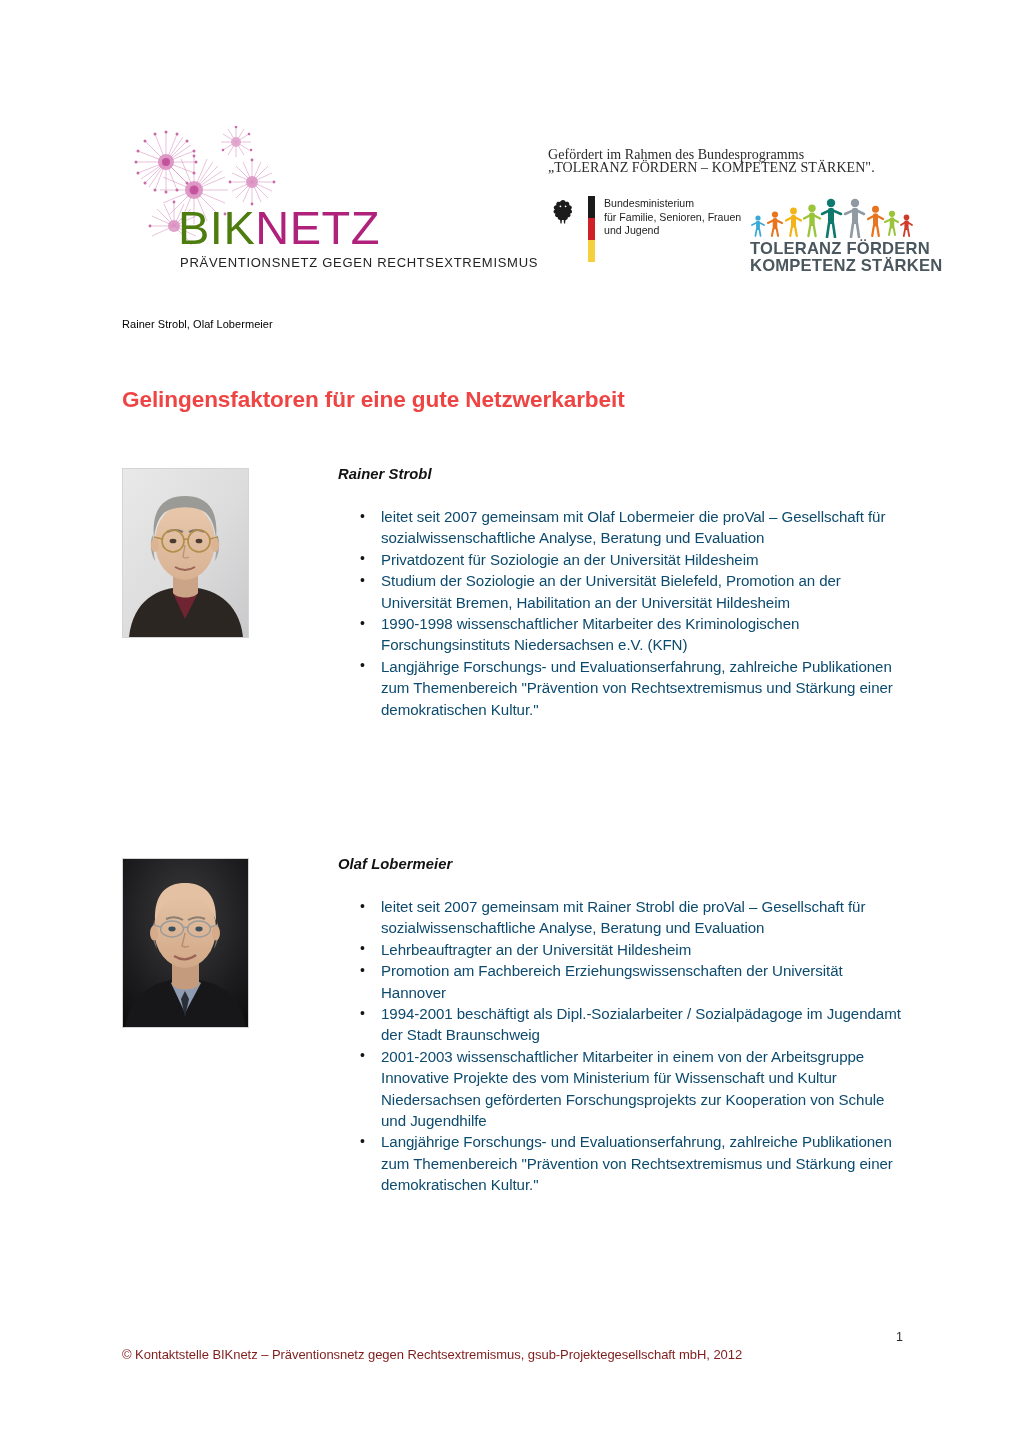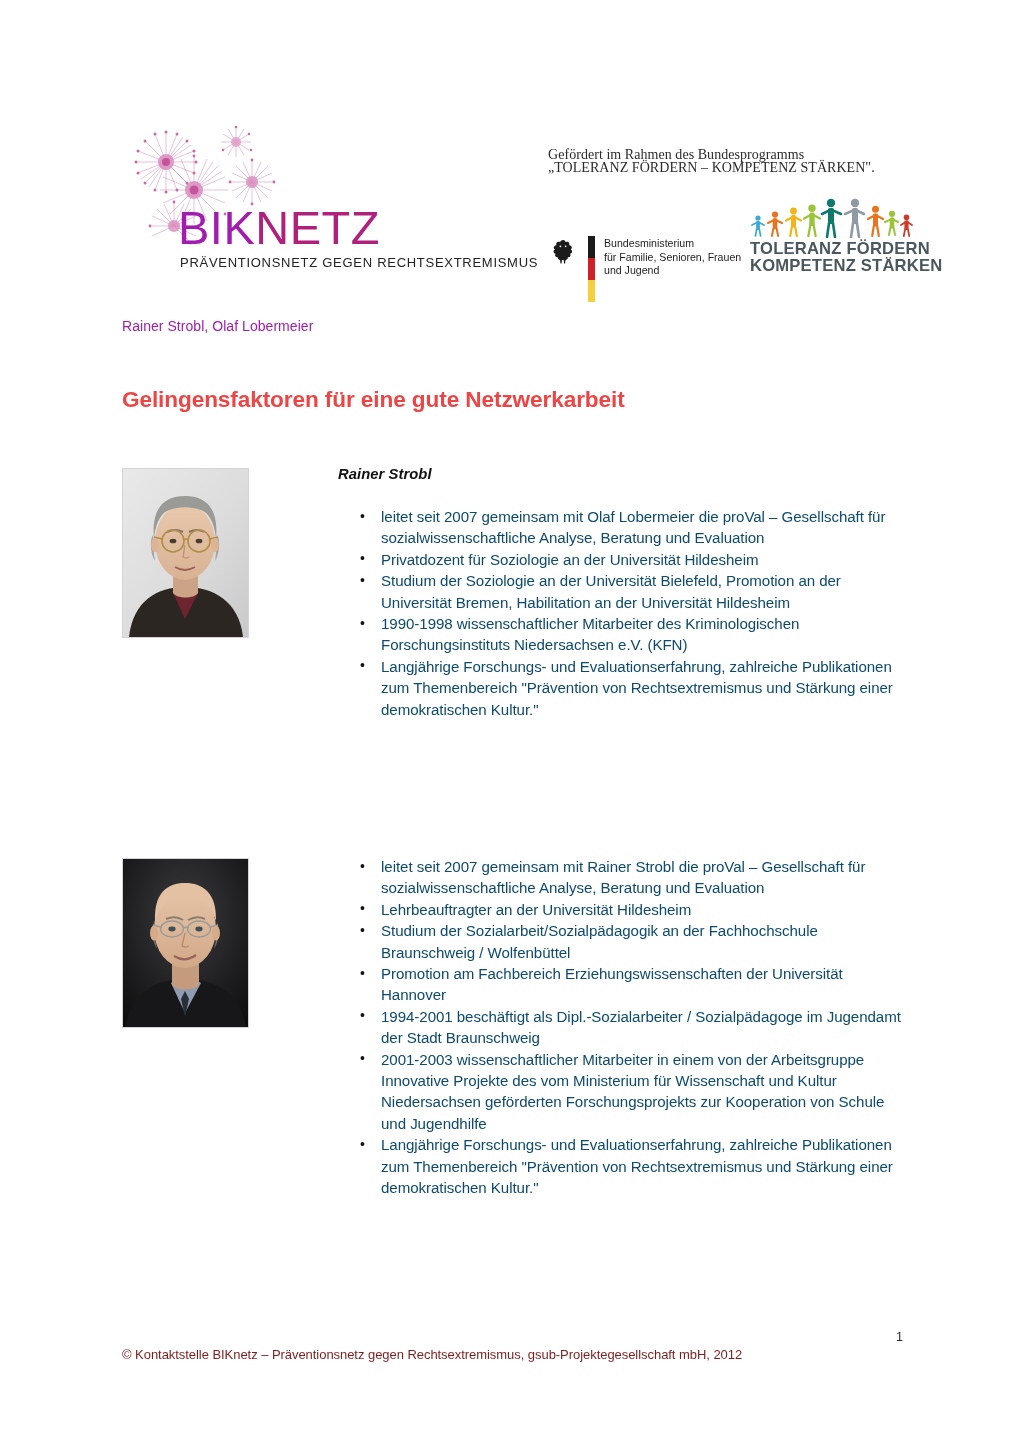--- a/index.html
+++ b/index.html
@@ -50,21 +50,21 @@
   .biknetz-wordmark {
     position: absolute;
     left: 58px;
     top: 78px;
     font-size: 47px;
     letter-spacing: 0.5px;
     line-height: 1;
     font-weight: 400;
     white-space: nowrap;
   }
-  .wm-bik { color: #a21caf; text-align: center; }
+  .wm-bik { color: #4d7c0f; text-align: center; }
   .wm-netz { color: #b0217c; }
   .biknetz-tagline {
     position: absolute;
     left: 60px;
     top: 129px;
     font-size: 13px;
     letter-spacing: 0.72px;
     color: #232323;
     white-space: nowrap;
     font-weight: 500;
@@ -86,21 +86,20 @@
     white-space: nowrap;
   }
 
   
   .bmfsfj {
     position: absolute;
     left: 548px;
     top: 196px;
     width: 200px;
     height: 70px;
-    margin-top: 40px;
   }
   .eagle {
     position: absolute;
     left: 0;
     top: 2px;
     width: 30px;
     height: 28px;
   }
   .flagbar {
     position: absolute;
@@ -152,22 +151,22 @@
     white-space: nowrap;
   }
   .toleranz-line1 { top: 43px; }
   .toleranz-line2 { top: 60px; }
 
   
   .authors {
     position: absolute;
     left: 122px;
     top: 318px;
-    font-size: 14px;
-    color: #a21caf;
+    font-size: 11px;
+    color: #000000;
     letter-spacing: 0.05px;
   }
   .doc-title {
     position: absolute;
     left: 122px;
     top: 372px;
     font-size: 22.6px;
     color: #ef4444;
     letter-spacing: -0.1px;
     white-space: nowrap;
@@ -638,24 +637,24 @@
 
         <path d="M62 74 L59 87 q4 2 7 0" stroke="#b68e6e" stroke-width="1.4" fill="none"></path>
 
         <path d="M51 97 q11 7 22 -1" stroke="#9a6356" stroke-width="2.2" fill="none"></path>
 
         <ellipse cx="31" cy="74" rx="4" ry="7.5" fill="#d6ab8a"></ellipse>
         <ellipse cx="93" cy="74" rx="4" ry="7.5" fill="#d6ab8a"></ellipse>
       </svg>
     </div>
     <div class="bio-body">
+      <div class="bio-name">Olaf Lobermeier</div>
       <ul class="bullets">
         <li>leitet seit 2007 gemeinsam mit Rainer Strobl die proVal – Gesellschaft für sozialwissenschaftliche Analyse, Beratung und Evaluation</li>
         <li>Lehrbeauftragter an der Universität Hildesheim</li>
-        <li>Studium der Sozialarbeit/Sozialpädagogik an der Fachhochschule Braunschweig / Wolfenbüttel</li>
         <li>Promotion am Fachbereich Erziehungswissenschaften der Universität Hannover</li>
         <li>1994-2001 beschäftigt als Dipl.-Sozialarbeiter / Sozialpädagoge im Jugendamt der Stadt Braunschweig</li>
         <li>2001-2003 wissenschaftlicher Mitarbeiter in einem von der Arbeitsgruppe Innovative Projekte des vom Ministerium für Wissenschaft und Kultur Niedersachsen geförderten Forschungsprojekts zur Kooperation von Schule und Jugendhilfe</li>
         <li>Langjährige Forschungs- und Evaluationserfahrung, zahlreiche Publikationen zum Themenbereich "Prävention von Rechtsextremismus und Stärkung einer demokratischen Kultur."</li>
       </ul>
     </div>
   </div>
 
   <div class="footer">
     <div class="page-number">1</div>

